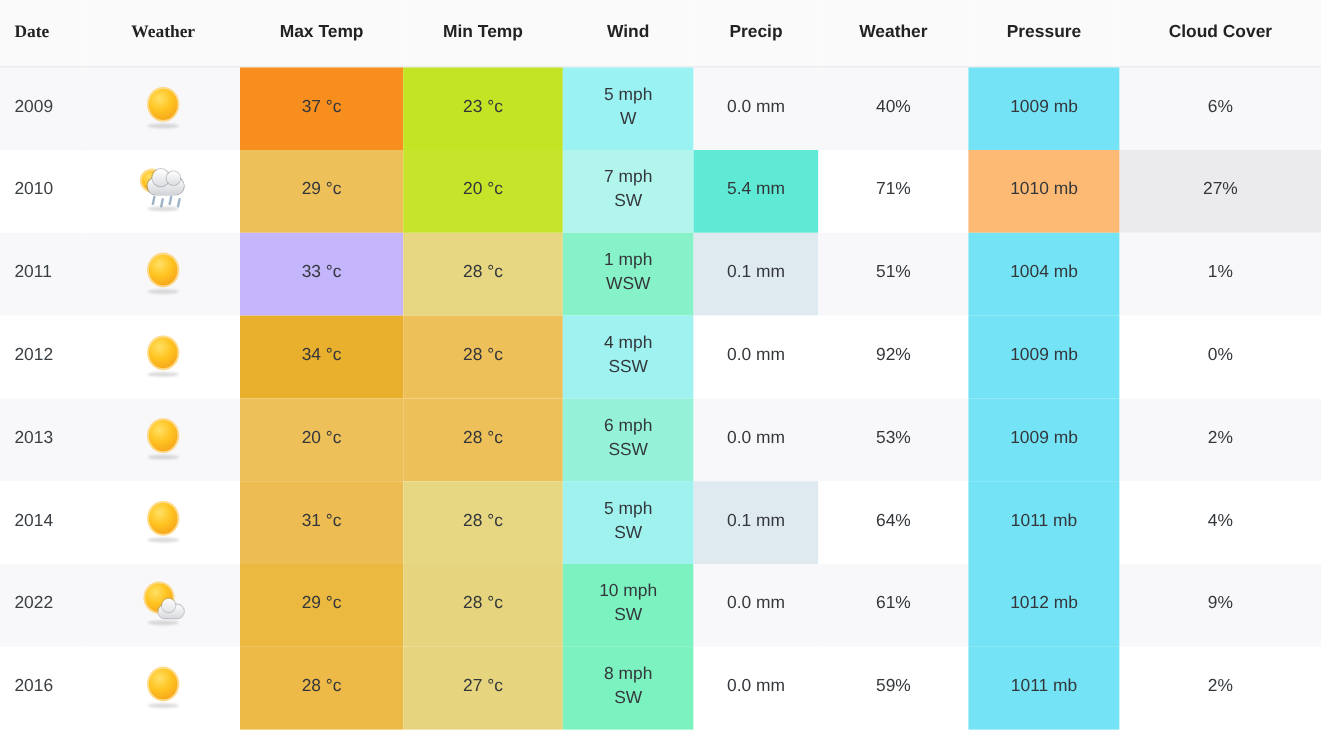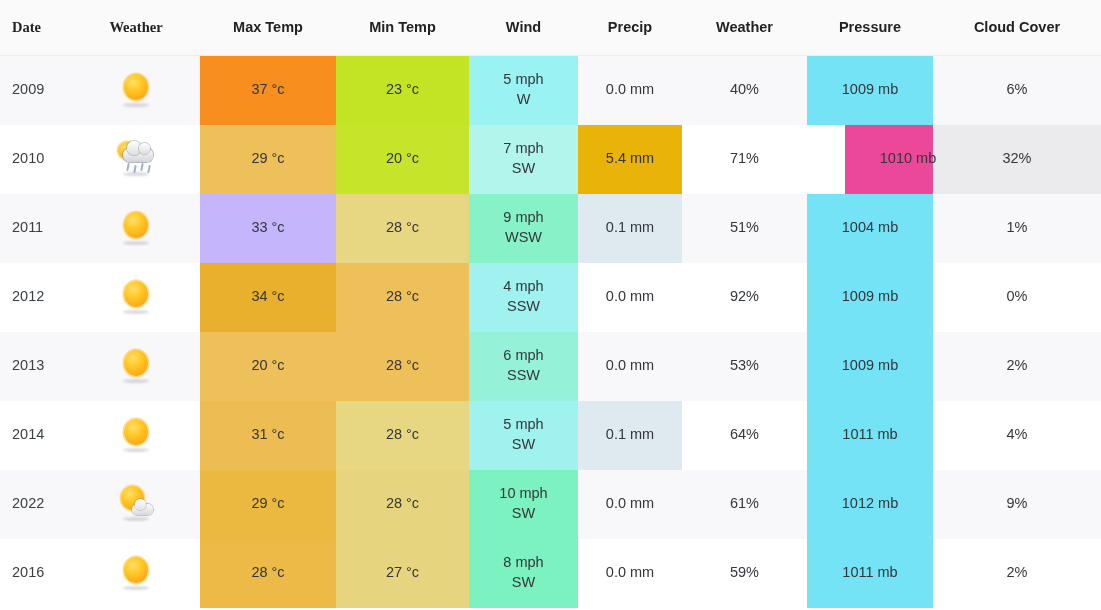--- a/index.html
+++ b/index.html
@@ -215,31 +215,31 @@
         <td class="col-pressure"><div class="cell-fill" style="background-color: rgb(116, 227, 245);">1009 mb</div></td>
         <td class="col-cloud"><div class="cell-fill">6%</div></td>
       </tr>
       <tr class="even">
         <td class="col-date">2010</td>
         <td class="col-weather"><div class="icon-cell"><span class="wx-icon rain"><span class="wx-sun-disc"></span><span class="wx-cloud-big"></span><span class="wx-drops"><i></i><i></i><i></i><i></i></span><span class="wx-shadow"></span></span></div></td>
         <td class="col-maxtemp"><div class="cell-fill" style="background-color: rgb(238, 192, 90);">29 °c</div></td>
         <td class="col-mintemp"><div class="cell-fill" style="background-color: rgb(198, 228, 41);">20 °c</div></td>
         <td class="col-wind"><div class="cell-fill" style="background-color: rgb(178, 245, 236);">7 mph
 SW</div></td>
-        <td class="col-precip"><div class="cell-fill" style="background-color: #eab308;">5.4 mm</div></td>
+        <td class="col-precip"><div class="cell-fill" style="background-color: #5eead4;">5.4 mm</div></td>
         <td class="col-humidity"><div class="cell-fill">71%</div></td>
-        <td class="col-pressure"><div class="cell-fill" style="background-color: #ec4899; margin-left: 38px;">1010 mb</div></td>
-        <td class="col-cloud"><div class="cell-fill" style="background-color: rgb(235, 235, 237);">32%</div></td>
+        <td class="col-pressure"><div class="cell-fill" style="background-color: #fdba74;">1010 mb</div></td>
+        <td class="col-cloud"><div class="cell-fill" style="background-color: rgb(235, 235, 237);">27%</div></td>
       </tr>
       <tr class="odd">
         <td class="col-date">2011</td>
         <td class="col-weather"><div class="icon-cell"><span class="wx-icon"><span class="wx-sun-disc"></span><span class="wx-shadow"></span></span></div></td>
         <td class="col-maxtemp"><div class="cell-fill" style="background-color: #c4b5fd;">33 °c</div></td>
         <td class="col-mintemp"><div class="cell-fill" style="background-color: rgb(231, 215, 130);">28 °c</div></td>
-        <td class="col-wind"><div class="cell-fill" style="background-color: rgb(135, 242, 200);">9 mph
+        <td class="col-wind"><div class="cell-fill" style="background-color: rgb(135, 242, 200);">1 mph
 WSW</div></td>
         <td class="col-precip"><div class="cell-fill" style="background-color: rgb(223, 234, 240);">0.1 mm</div></td>
         <td class="col-humidity"><div class="cell-fill">51%</div></td>
         <td class="col-pressure"><div class="cell-fill" style="background-color: rgb(116, 227, 245);">1004 mb</div></td>
         <td class="col-cloud"><div class="cell-fill">1%</div></td>
       </tr>
       <tr class="even">
         <td class="col-date">2012</td>
         <td class="col-weather"><div class="icon-cell"><span class="wx-icon"><span class="wx-sun-disc"></span><span class="wx-shadow"></span></span></div></td>
         <td class="col-maxtemp"><div class="cell-fill" style="background-color: rgb(232, 176, 44);">34 °c</div></td>

